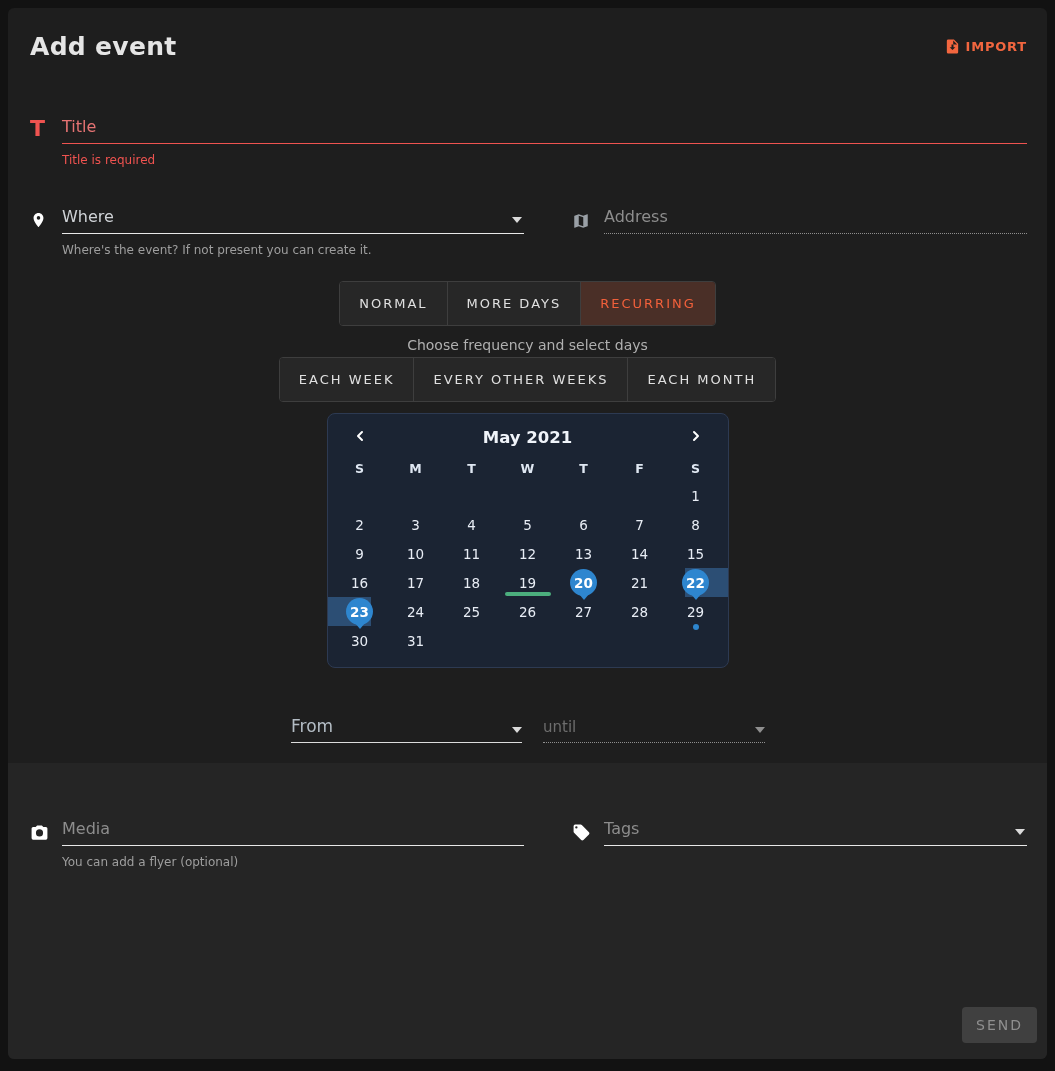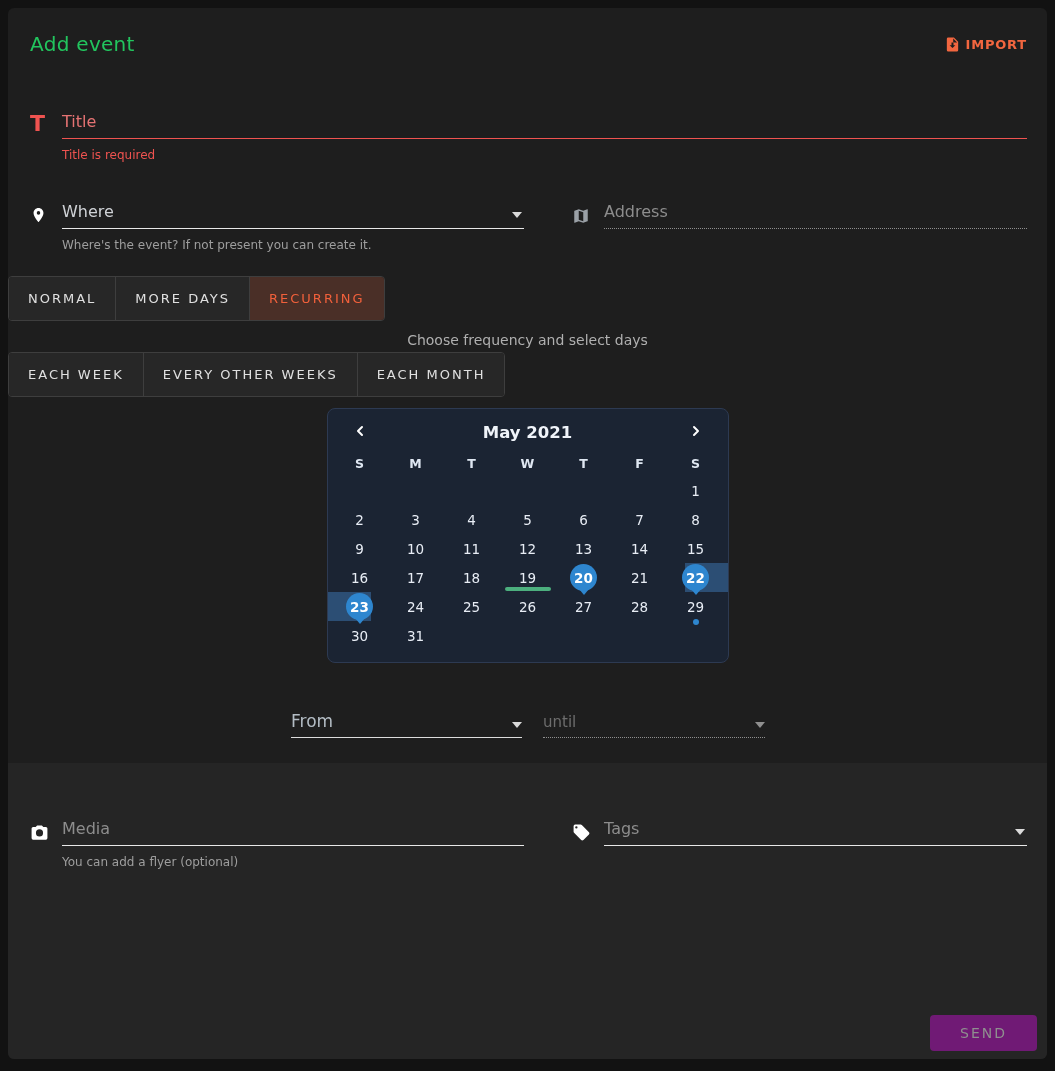--- a/index.html
+++ b/index.html
@@ -9,21 +9,21 @@
     --band-blue:#2c4e74;
     --green:#4caf7e;
   }
   *{box-sizing:border-box;margin:0;padding:0}
   html,body{width:1055px;height:1071px;overflow:hidden}
   body{background:#121212;font-family:"DejaVu Sans",sans-serif;position:relative}
   .card{position:absolute;left:8px;top:8px;right:8px;bottom:12px;background:#1e1e1e;border-radius:6px;overflow:hidden}
 
   
   .header{display:flex;justify-content:space-between;align-items:center;padding:24px 20px 0 22px}
-  .page-title{font-size:20px;font-weight:normal;color:#22c55e;letter-spacing:.3px}
+  .page-title{font-size:25px;font-weight:bold;color:#e5e5e5;letter-spacing:.3px}
   .import-btn{display:flex;align-items:center;gap:5px;background:none;border:none;cursor:pointer;color:var(--accent-orange);font-family:inherit;font-size:13px;font-weight:bold;letter-spacing:.8px}
   .import-btn svg{display:block}
 
   
   .field-row{display:flex;align-items:flex-end}
   .icon-slot{width:24px;display:flex;justify-content:flex-start;align-items:flex-end;padding-bottom:4px;flex:none}
   .input-line{flex:1;display:flex;align-items:flex-end;justify-content:space-between;padding:0 2px 7px 0;margin-left:8px;font-size:16px;cursor:text}
   .solid-line{border-bottom:1px solid #e8e8e8}
   .red-line{border-bottom:1px solid var(--error-red)}
   .dot-line{border-bottom:1px dotted #8f8f8f}
@@ -36,21 +36,21 @@
   .err-text{color:var(--error-red)}
 
   .two-col{display:flex;margin:40px 20px 0 22px}
   .col-left{width:494px;flex:none}
   .col-right{flex:1;margin-left:48px}
   .ph-light{color:#cfd2d6}
   .ph-dim{color:#8d8d8d}
   .caret-light{color:#dadada}
 
   
-  .seg-wrap{display:flex;justify-content:flex-start}
+  .seg-wrap{display:flex;justify-content:center}
   .seg-group{display:flex;border:1px solid #3e3e3e;border-radius:4px;overflow:hidden}
   .seg-btn{background:#272727;border:none;border-right:1px solid #3e3e3e;color:#e0e0e0;font-family:inherit;font-size:13px;letter-spacing:2px;padding:14px 19px;cursor:pointer;white-space:nowrap}
   .seg-btn:last-child{border-right:none}
   .seg-btn.active{background:#4a2f27;color:#f1603b}
   .mode-wrap{margin-top:24px}
   .caption{margin-top:11px;text-align:center;font-size:14px;color:#b0b0b0}
   .freq-wrap{margin-top:4px}
 
   
   .calendar{width:402px;margin:11px auto 0;background:#1b2433;border:1px solid #2d3a52;border-radius:8px;padding:8px 4px 12px;color:#e8edf5}
@@ -78,21 +78,21 @@
   .until-select{flex:1;margin-left:21px;display:flex;justify-content:space-between;align-items:flex-end;border-bottom:1px dotted #8f8f8f;padding-bottom:6px;font-size:15px;cursor:pointer}
   .until-label{color:#6d6d6d}
   .caret-gray{color:#8f8f8f}
 
   
   .lower{position:absolute;left:0;right:0;top:755px;bottom:0;background:#252525}
   .desc{padding:26px 20px 0 18px;cursor:text}
   .desc-label{font-size:15px;color:#b3b3b3}
   .desc-underline{margin-top:76px;border-bottom:1px solid #d4d4d4}
   .media-row{margin-top:56px}
-  .send-btn{position:absolute;right:10px;bottom:8px;background:#701a75;border:none;border-radius:4px;color:#8f8f8f;font-family:inherit;font-size:14px;letter-spacing:2px;padding:10px 30px;cursor:pointer}
+  .send-btn{position:absolute;right:10px;bottom:16px;background:#404040;border:none;border-radius:4px;color:#8f8f8f;font-family:inherit;font-size:14px;letter-spacing:2px;padding:10px 14px;cursor:pointer}
 </style>
 </head>
 <body>
 
 <div class="card">
 
   <div class="header">
     <h1 class="page-title">Add event</h1>
     <button class="import-btn">
       <span>

